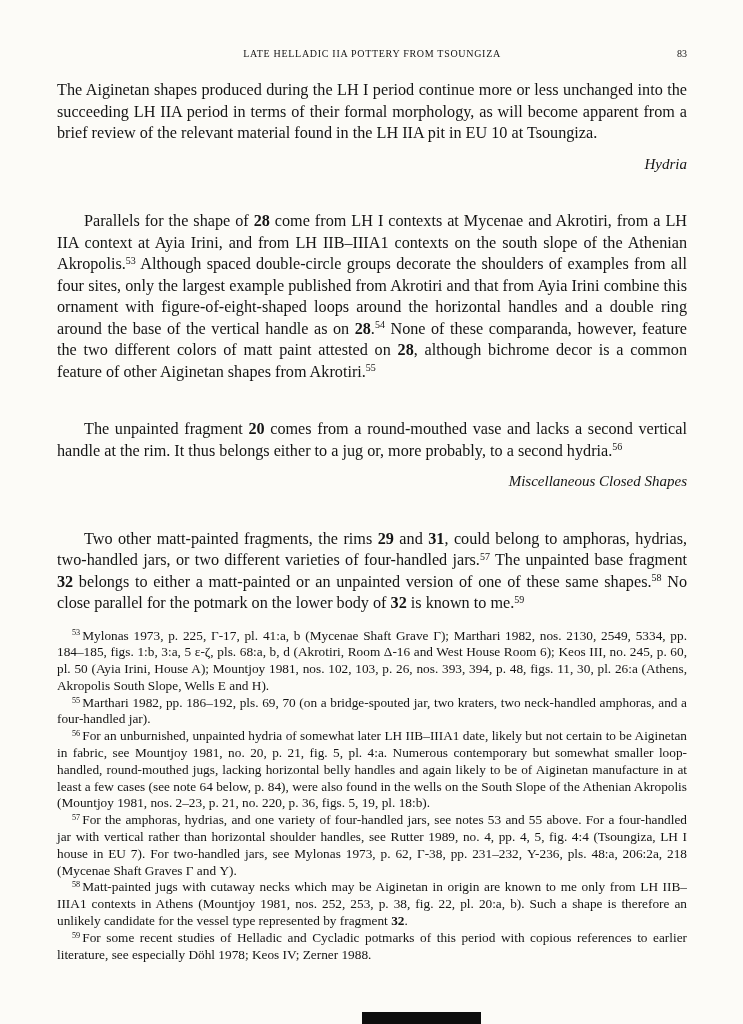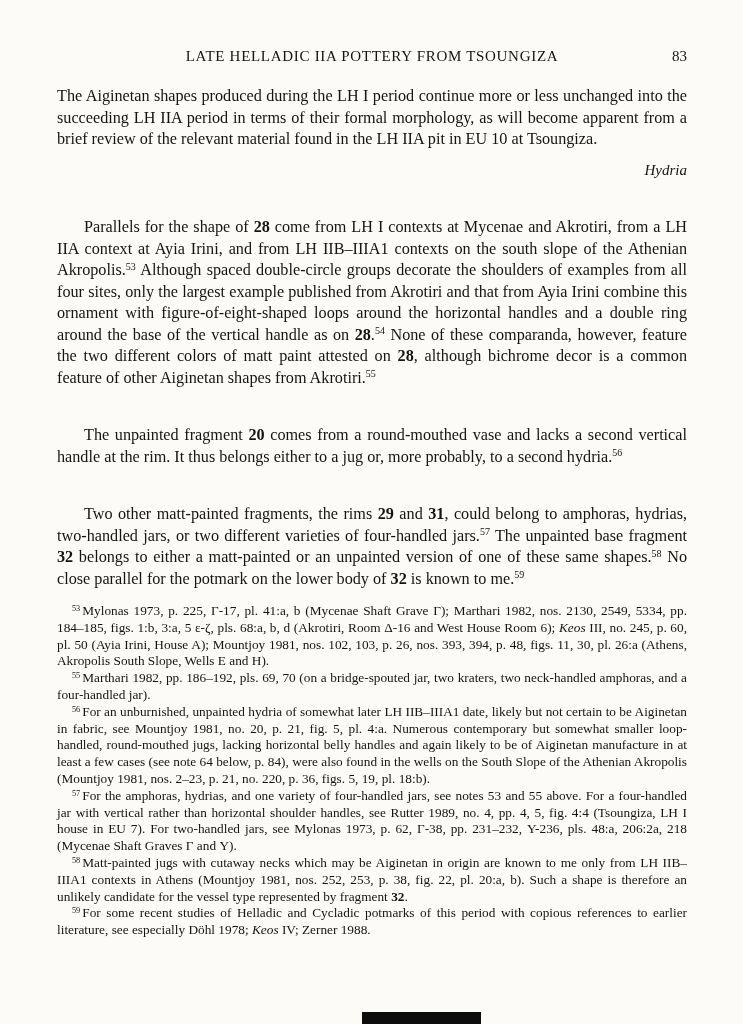--- a/index.html
+++ b/index.html
@@ -15,21 +15,21 @@
     color: #141414;
     overflow: hidden;
     box-sizing: border-box;
   }
   .content {
     padding: 48px 56px 0 57px;
   }
   .running-head {
     position: relative;
     text-align: center;
-    font-size: 15px;
+    font-size: 10px;
     letter-spacing: 0.7px;
     margin-bottom: 21px;
     white-space: nowrap;
   }
   .page-num {
     position: absolute;
     right: 0; top: 0;
     letter-spacing: 0;
     text-align: center;
   }
@@ -50,21 +50,21 @@
     text-align: right;
   }
   sup {
     font-size: 0.62em;
     line-height: 0;
     vertical-align: baseline;
     position: relative;
     top: -0.5em;
   }
   .b { font-weight: 700; }
-  .i { font-style: italic; }
+  .i { }
   .footnotes {
     margin-top: 13px;
     font-size: 13.3px;
     line-height: 16.8px;
     text-align: justify;
   }
   .footnotes p.fn { margin: 0; text-indent: 15px; }
   .footnotes p.fn sup:first-child { margin-right: 2px; }
   .artifact {
     position: absolute;
@@ -84,20 +84,21 @@
       <span class="page-num">83</span>
     </div>
 
     <div class="body-text">
       <p><span>The Aiginetan shapes produced during the LH I period continue more or less unchanged into the succeeding LH IIA period in terms of their formal morphology, as will become apparent from a brief review of the relevant material found in the LH IIA pit in EU 10 at Tsoungiza.</span></p>
 
       <h2 class="sect">Hydria</h2>
       <p class="indent"><span>Parallels for the shape of </span><span class="b">28</span><span> come from LH I contexts at Mycenae and Akrotiri, from a LH IIA context at Ayia Irini, and from LH IIB–IIIA1 contexts on the south slope of the Athenian Akropolis.</span><sup>53</sup><span> Although spaced double-circle groups decorate the shoulders of examples from all four sites, only the largest example published from Akrotiri and that from Ayia Irini combine this ornament with figure-of-eight-shaped loops around the horizontal handles and a double ring around the base of the vertical handle as on </span><span class="b">28</span><span>.</span><sup>54</sup><span> None of these comparanda, however, feature the two different colors of matt paint attested on </span><span class="b">28</span><span>, although bichrome decor is a common feature of other Aiginetan shapes from Akrotiri.</span><sup>55</sup></p>
       <p class="indent"><span>The unpainted fragment </span><span class="b">20</span><span> comes from a round-mouthed vase and lacks a second vertical handle at the rim. It thus belongs either to a jug or, more probably, to a second hydria.</span><sup>56</sup></p>
 
+      <h2 class="sect">Miscellaneous Closed Shapes</h2>
       <p class="indent"><span>Two other matt-painted fragments, the rims </span><span class="b">29</span><span> and </span><span class="b">31</span><span>, could belong to amphoras, hydrias, two-handled jars, or two different varieties of four-handled jars.</span><sup>57</sup><span> The unpainted base fragment </span><span class="b">32</span><span> belongs to either a matt-painted or an unpainted version of one of these same shapes.</span><sup>58</sup><span> No close parallel for the potmark on the lower body of </span><span class="b">32</span><span> is known to me.</span><sup>59</sup></p>
     </div>
 
     <div class="footnotes">
       <p class="fn"><sup>53</sup><span>Mylonas 1973, p. 225, Γ-17, pl. 41:a, b (Mycenae Shaft Grave Γ); Marthari 1982, nos. 2130, 2549, 5334, pp. 184–185, figs. 1:b, 3:a, 5 ε-ζ, pls. 68:a, b, d (Akrotiri, Room Δ-16 and West House Room 6); </span><span class="i">Keos</span><span> III, no. 245, p. 60, pl. 50 (Ayia Irini, House A); Mountjoy 1981, nos. 102, 103, p. 26, nos. 393, 394, p. 48, figs. 11, 30, pl. 26:a (Athens, Akropolis South Slope, Wells E and H).</span></p>
       <p class="fn"><sup>55</sup><span>Marthari 1982, pp. 186–192, pls. 69, 70 (on a bridge-spouted jar, two kraters, two neck-handled amphoras, and a four-handled jar).</span></p>
       <p class="fn"><sup>56</sup><span>For an unburnished, unpainted hydria of somewhat later LH IIB–IIIA1 date, likely but not certain to be Aiginetan in fabric, see Mountjoy 1981, no. 20, p. 21, fig. 5, pl. 4:a. Numerous contemporary but somewhat smaller loop-handled, round-mouthed jugs, lacking horizontal belly handles and again likely to be of Aiginetan manufacture in at least a few cases (see note 64 below, p. 84), were also found in the wells on the South Slope of the Athenian Akropolis (Mountjoy 1981, nos. 2–23, p. 21, no. 220, p. 36, figs. 5, 19, pl. 18:b).</span></p>
       <p class="fn"><sup>57</sup><span>For the amphoras, hydrias, and one variety of four-handled jars, see notes 53 and 55 above. For a four-handled jar with vertical rather than horizontal shoulder handles, see Rutter 1989, no. 4, pp. 4, 5, fig. 4:4 (Tsoungiza, LH I house in EU 7). For two-handled jars, see Mylonas 1973, p. 62, Γ-38, pp. 231–232, Υ-236, pls. 48:a, 206:2a, 218 (Mycenae Shaft Graves Γ and Υ).</span></p>
       <p class="fn"><sup>58</sup><span>Matt-painted jugs with cutaway necks which may be Aiginetan in origin are known to me only from LH IIB–IIIA1 contexts in Athens (Mountjoy 1981, nos. 252, 253, p. 38, fig. 22, pl. 20:a, b). Such a shape is therefore an unlikely candidate for the vessel type represented by fragment </span><span class="b">32</span><span>.</span></p>
       <p class="fn"><sup>59</sup><span>For some recent studies of Helladic and Cycladic potmarks of this period with copious references to earlier literature, see especially Döhl 1978; </span><span class="i">Keos</span><span> IV; Zerner 1988.</span></p>

